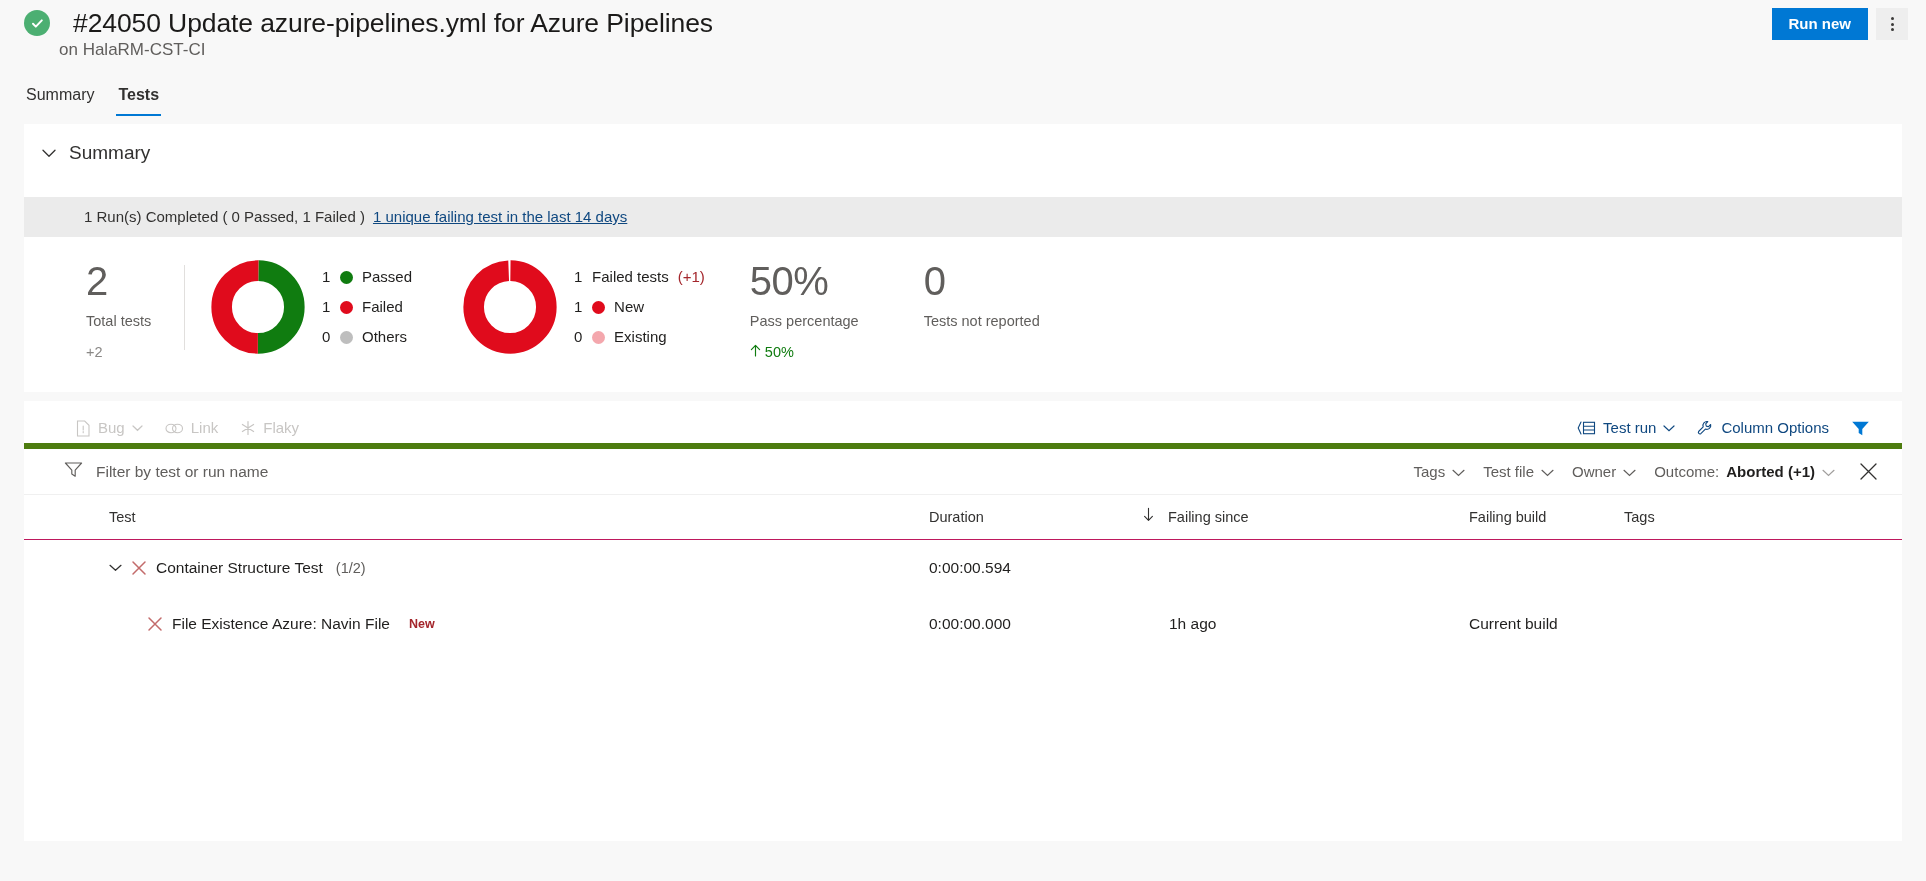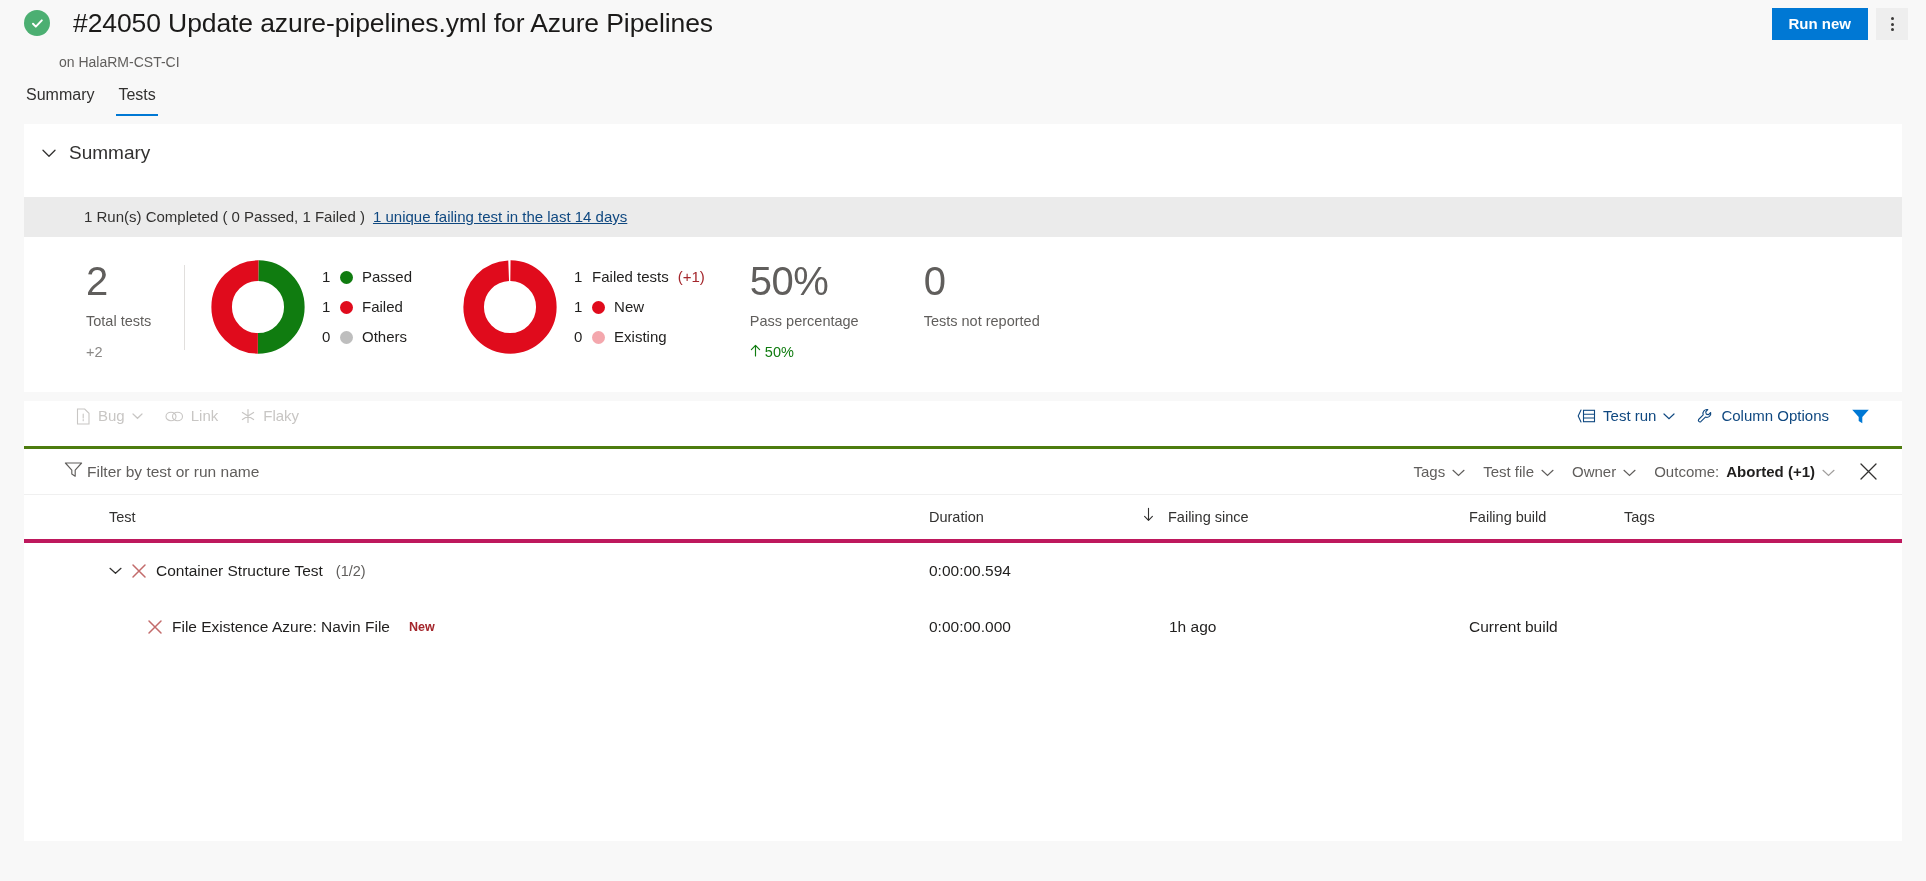--- a/index.html
+++ b/index.html
@@ -32,22 +32,22 @@
   .hdr-title {
     font-size:26.5px;
     font-weight:400;
     color:#1b1a19;
     letter-spacing:-0.1px;
     line-height:34px;
     white-space:nowrap;
   }
   .hdr-sub {
     margin-left:35px;
-    margin-top:12px;
-    font-size:14px;
+    margin-top:0;
+    font-size:17px;
     color:#605e5c;
     line-height:20px;
   }
   .hdr-right {
     position:absolute; right:18px; top:8px;
     display:flex; align-items:center; gap:8px;
   }
   .btn-primary {
     background:#0078d4;
     color:#ffffff;
@@ -82,21 +82,21 @@
     background:#f8f8f8;
   }
   .tab {
     position:relative;
     font-size:16px;
     color:#323130;
     padding:0 2px 11px 2px;
     cursor:pointer;
     line-height:20px;
   }
-  .tab.active { font-weight:400; }
+  .tab.active { font-weight:700; }
   .tab.active::after {
     content:"";
     position:absolute;
     left:0; right:0; bottom:0;
     height:2.5px;
     background:#0078d4;
   }
 
   
   .card {
@@ -204,25 +204,25 @@
     line-height:1;
   }
 
   
   .results-card {
     background:#ffffff;
     margin:9px 24px 0 24px;
     min-height:440px;
   }
   .toolbar {
-    display:flex; align-items:flex-start;
+    display:flex; align-items:flex-end;
     justify-content:space-between;
     height:48px;
     padding:0 24px 0 44px;
-    border-bottom:3px solid #4d7c0f;
+    border-bottom:6px solid #4d7c0f;
   }
   .tb-left, .tb-right { display:flex; align-items:center; gap:6px; }
   .tb-btn {
     display:flex; align-items:center; gap:7px;
     font-size:15px;
     padding:5px 8px;
     cursor:pointer;
     line-height:20px;
     white-space:nowrap;
   }
@@ -231,21 +231,21 @@
   .tb-btn svg { display:block; }
 
   .filterbar {
     display:flex; align-items:center;
     justify-content:space-between;
     height:46px;
     padding:0 24px 0 40px;
     border-bottom:1px solid #f0f0f0;
   }
   .filter-input {
-    display:flex; align-items:center; gap:2px;
+    display:flex; align-items:center; gap:11px;
     flex:1;
   }
   .filter-input input {
     border:none; outline:none;
     font-size:15.5px;
     color:#323130;
     font-family:"Liberation Sans", sans-serif;
     width:330px;
     background:transparent;
     line-height:20px;
@@ -267,21 +267,21 @@
     width:100%;
     border-collapse:collapse;
     table-layout:fixed;
   }
   table.results th {
     text-align:left;
     font-size:14.5px;
     font-weight:400;
     color:#323130;
     padding:12px 0 12px 0;
-    border-bottom:4px solid #be185d;
+    border-bottom:1px solid #be185d;
     line-height:19px;
   }
   table.results td {
     font-size:15.5px;
     color:#201f1e;
     padding:18px 0 18px 0;
     vertical-align:middle;
     line-height:20px;
   }
   .col-test { width:905px; padding-left:85px !important; }

